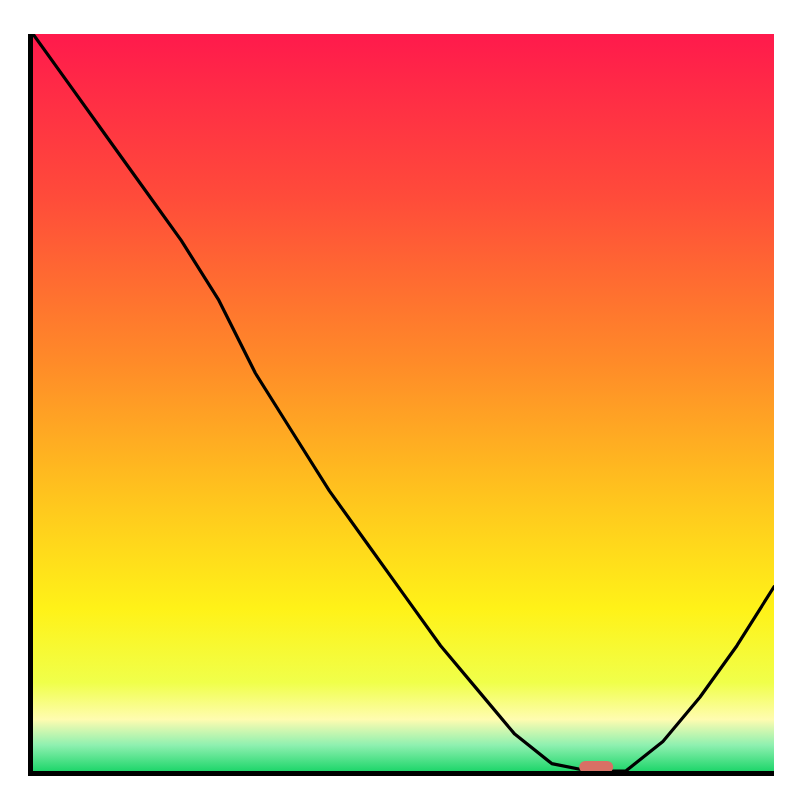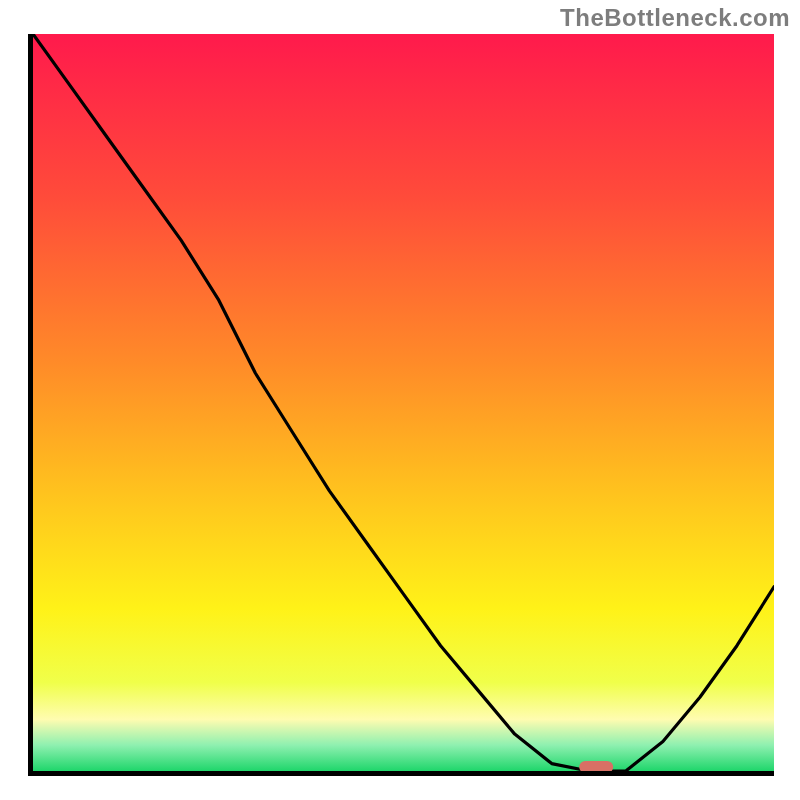--- a/index.html
+++ b/index.html
@@ -51,21 +51,20 @@
   }
   .marker {
     fill: #d97065;
   }
 </style>
 </head>
 <body>
 
 <div class="chart-container">
 
-  <div class="attribution">TheBottleneck.com</div>
 
   <div class="plot-area">
     <svg viewBox="0 0 741 737" preserveAspectRatio="none">
       <defs>
         <linearGradient id="bg-grad" x1="0" y1="0" x2="0" y2="1">
             <stop offset="0%" stop-color="#ff1a4c"></stop>
             <stop offset="22%" stop-color="#ff4b3a"></stop>
             <stop offset="45%" stop-color="#ff8c28"></stop>
             <stop offset="62%" stop-color="#ffc21e"></stop>
             <stop offset="78%" stop-color="#fff218"></stop>

